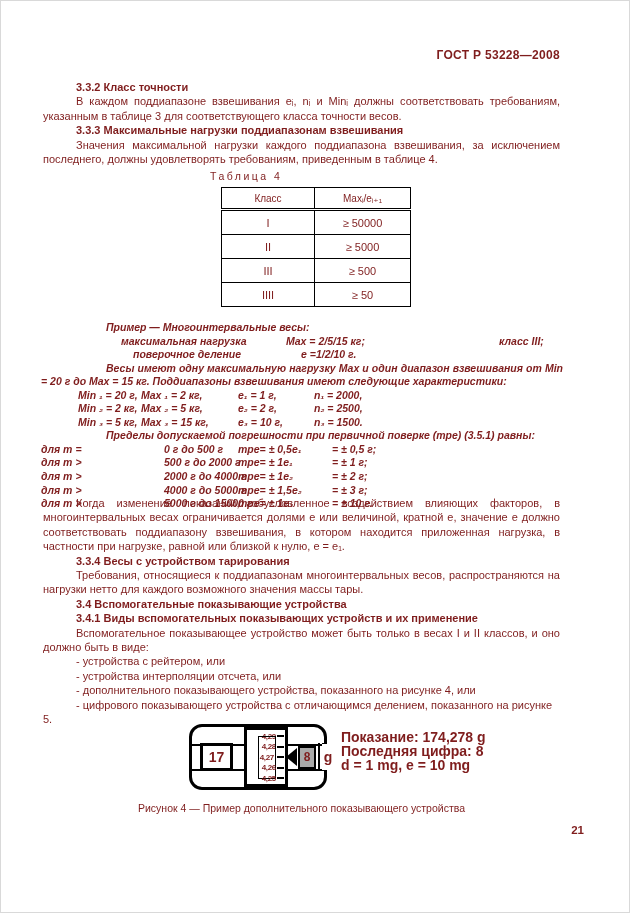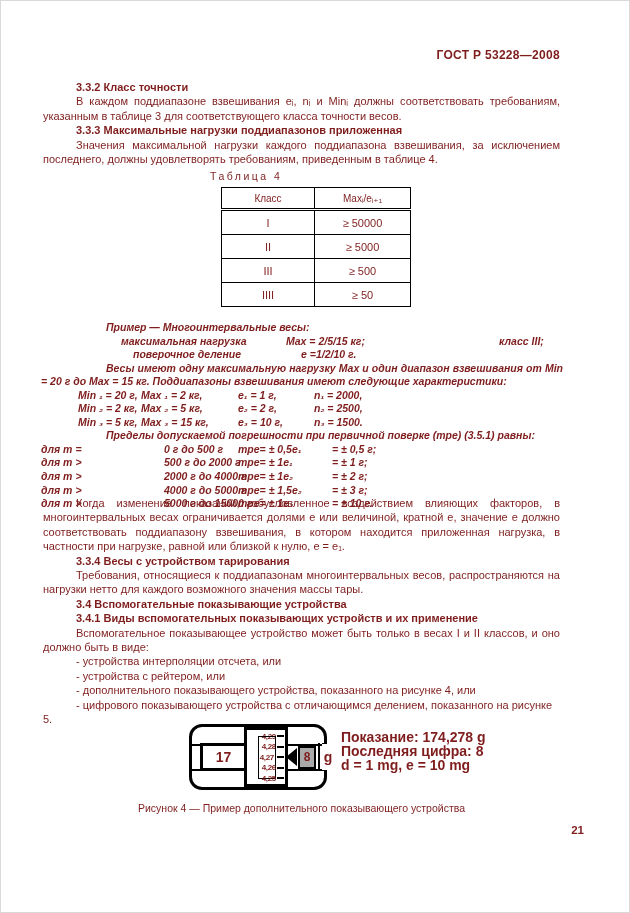--- a/index.html
+++ b/index.html
@@ -29,21 +29,21 @@
   .pos-d{left:92px;} .pos-e{left:260px;}
   .cA{left:0;margin-left:37px;} .cB{left:100px;} .cC{left:197px;} .cD{left:273px;}
   .mA{left:0;} .mB{left:103px;margin-left:20px;} .mC{left:197px;} .mD{left:291px;}
   .ex-p{margin:0;text-align:justify;text-indent:65px;}
   
   .figure{position:absolute;left:42px;top:721px;width:517px;height:80px;}
   .device{position:absolute;left:146px;top:2px;width:138px;height:66px;
           border:3px solid #000;border-radius:13px;background:#fff;box-sizing:border-box;}
   .strip{position:absolute;left:0;top:17px;width:132px;height:27px;box-sizing:border-box;
          border-top:2px solid #000;border-bottom:2px solid #000;}
-  .mainbox{position:absolute;left:8px;top:16px;width:47px;height:28px;box-sizing:border-box;
+  .mainbox{position:absolute;left:8px;top:16px;width:33px;height:28px;box-sizing:border-box;
            border:3px solid #000;background:#fff;font-weight:bold;font-size:14px;
            text-align:center;line-height:22px;z-index:2;}
   .scalecol{position:absolute;left:52px;top:0px;width:44px;height:60px;box-sizing:border-box;
             border:3px solid #000;background:#fff;z-index:2;padding-top:1px;}
   .srow{height:10.5px;display:flex;align-items:center;justify-content:flex-end;padding-right:1px;}
   .sval{font-weight:bold;font-size:8px;letter-spacing:-.3px;}
   .srow.hl .sval{border:1.5px solid #000;padding:16px 1px;}
   .tick{width:7px;height:2px;background:#000;margin-left:1px;flex:0 0 auto;}
   .pointer{position:absolute;left:94px;top:21px;width:0;height:0;z-index:3;
            border-top:9px solid transparent;border-bottom:9px solid transparent;
@@ -62,21 +62,21 @@
 </head>
 <body>
 
 <div class="page">
 
   <div class="hdr">ГОСТ Р 53228—2008</div>
 
   <div class="blk" style="top:79px">
     <div class="h">3.3.2 Класс точности</div>
     <p class="p">В каждом поддиапазоне взвешивания eᵢ, nᵢ и Minᵢ должны соответствовать требованиям, указанным в таблице 3 для соответствующего класса точности весов.</p>
-    <div class="h">3.3.3 Максимальные нагрузки поддиапазонов приложенная</div>
+    <div class="h">3.3.3 Максимальные нагрузки поддиапазонам взвешивания</div>
     <p class="p">Значения максимальной нагрузки каждого поддиапазона взвешивания, за исключением последнего, должны удовлетворять требованиям, приведенным в таблице 4.</p>
   </div>
 
   <div class="tbl-label">Таблица 4</div>
 
   <table class="t4">
     <thead>
       <tr>
         <th class="c-class">Класс</th>
         <th>Maxᵢ/eᵢ₊₁</th>
@@ -165,22 +165,22 @@
     </div>
   </div>
 
   <div class="blk" style="top:495px">
     <p class="p">Когда изменение показаний, обусловленное воздействием влияющих факторов, в многоинтервальных весах ограничивается долями e или величиной, кратной e, значение e должно соответствовать поддиапазону взвешивания, в котором находится приложенная нагрузка, в частности при нагрузке, равной или близкой к нулю, e = e₁.</p>
     <div class="h">3.3.4 Весы с устройством тарирования</div>
     <p class="p">Требования, относящиеся к поддиапазонам многоинтервальных весов, распространяются на нагрузки нетто для каждого возможного значения массы тары.</p>
     <div class="h">3.4 Вспомогательные показывающие устройства</div>
     <div class="h">3.4.1 Виды вспомогательных показывающих устройств и их применение</div>
     <p class="p">Вспомогательное показывающее устройство может быть только в весах I и II классов, и оно должно быть в виде:</p>
+    <div class="li">- устройства с рейтером, или</div>
     <div class="li">- устройства интерполяции отсчета, или</div>
-    <div class="li">- устройства с рейтером, или</div>
     <div class="li">- дополнительного показывающего устройства, показанного на рисунке 4, или</div>
     <div class="li">- цифрового показывающего устройства с отличающимся делением, показанного на рисунке 5.</div>
   </div>
 
   <div class="figure">
     <div class="device">
       <div class="strip"></div>
       <div class="mainbox">17</div>
       <div class="scalecol">
         <div class="srow">

